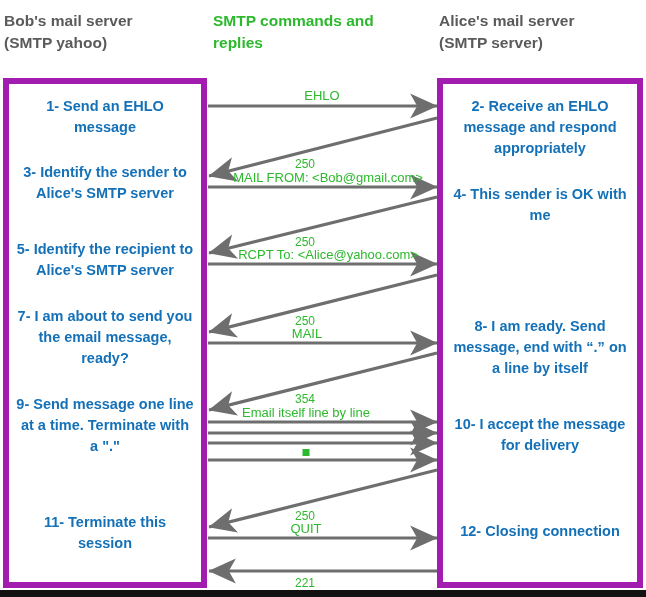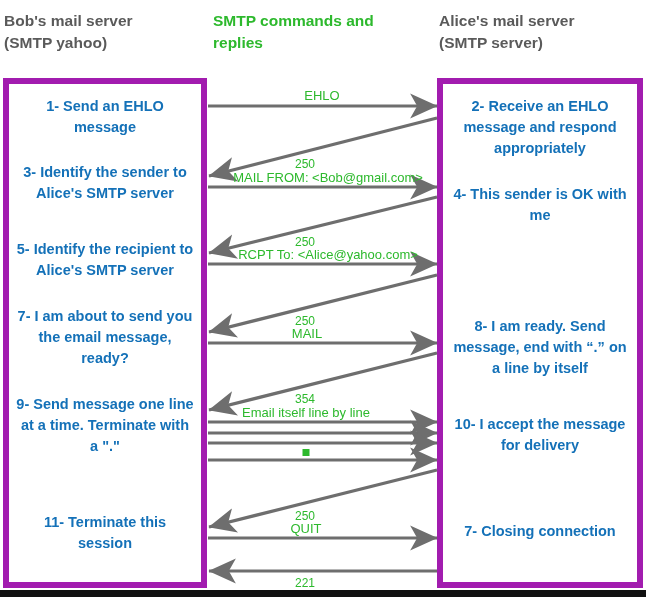--- a/index.html
+++ b/index.html
@@ -134,21 +134,21 @@
     <div class="step" style="top:222px">7- I am about to send you the email message, ready?</div>
     <div class="step" style="top:310px">9- Send message one line at a time. Terminate with a "."</div>
     <div class="step" style="top:428px">11- Terminate this session</div>
   </div>
 
   <div class="party-box" id="box-right">
     <div class="step" style="top:12px">2- Receive an EHLO message and respond appropriately</div>
     <div class="step" style="top:100px">4- This sender is OK with me</div>
     <div class="step" style="top:232px">8-  I am ready. Send message, end with “.” on a line by itself</div>
     <div class="step" style="top:330px">10-  I accept the message for delivery</div>
-    <div class="step" style="top:437px">7-  Closing connection</div>
+    <div class="step" style="top:437px">12-  Closing connection</div>
   </div>
 
   <svg id="wires" viewBox="0 0 646 597">
     <defs>
       <marker id="ah-r" markerWidth="9" markerHeight="9" refX="8.4" refY="4.5" orient="auto" markerUnits="strokeWidth">
         <path d="M0,0.6 L8.6,4.5 L0,8.4 L2.2,4.5 z" fill="#6e6e6e"></path>
       </marker>
       <marker id="ah-l" markerWidth="9" markerHeight="9" refX="8.4" refY="4.5" orient="auto" markerUnits="strokeWidth">
         <path d="M0,0.6 L8.6,4.5 L0,8.4 L2.2,4.5 z" fill="#6e6e6e"></path>
       </marker>

